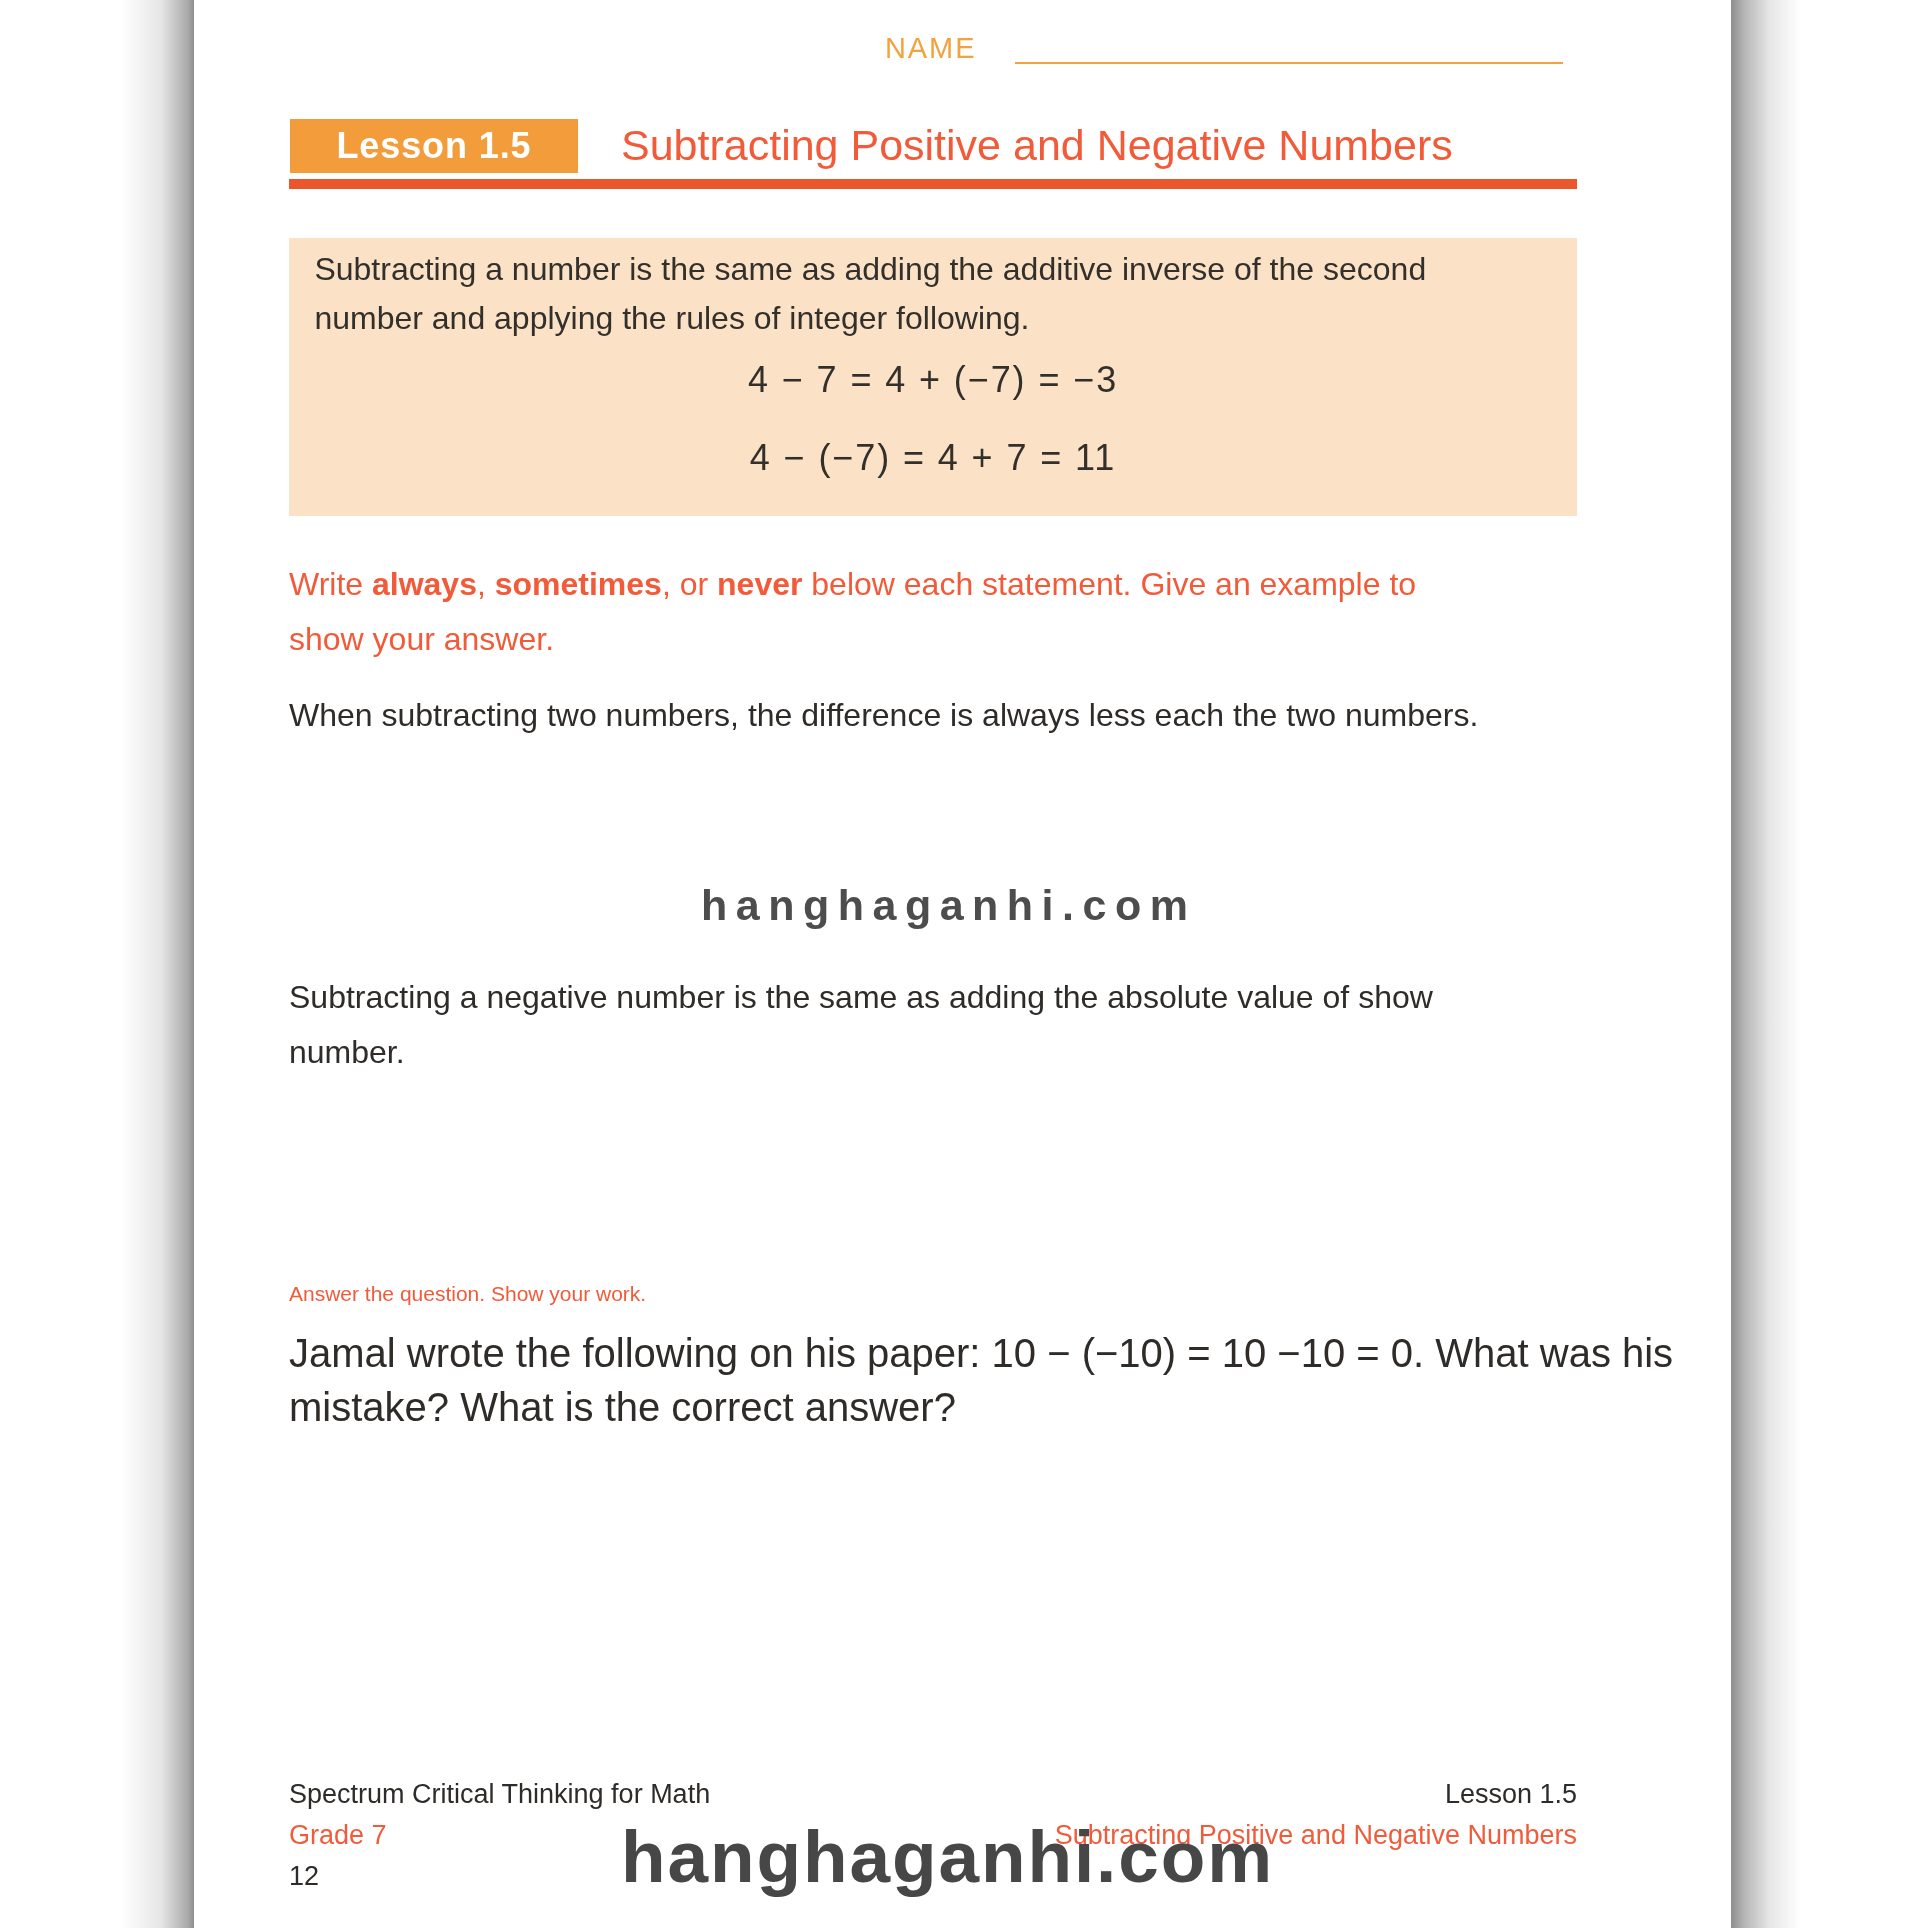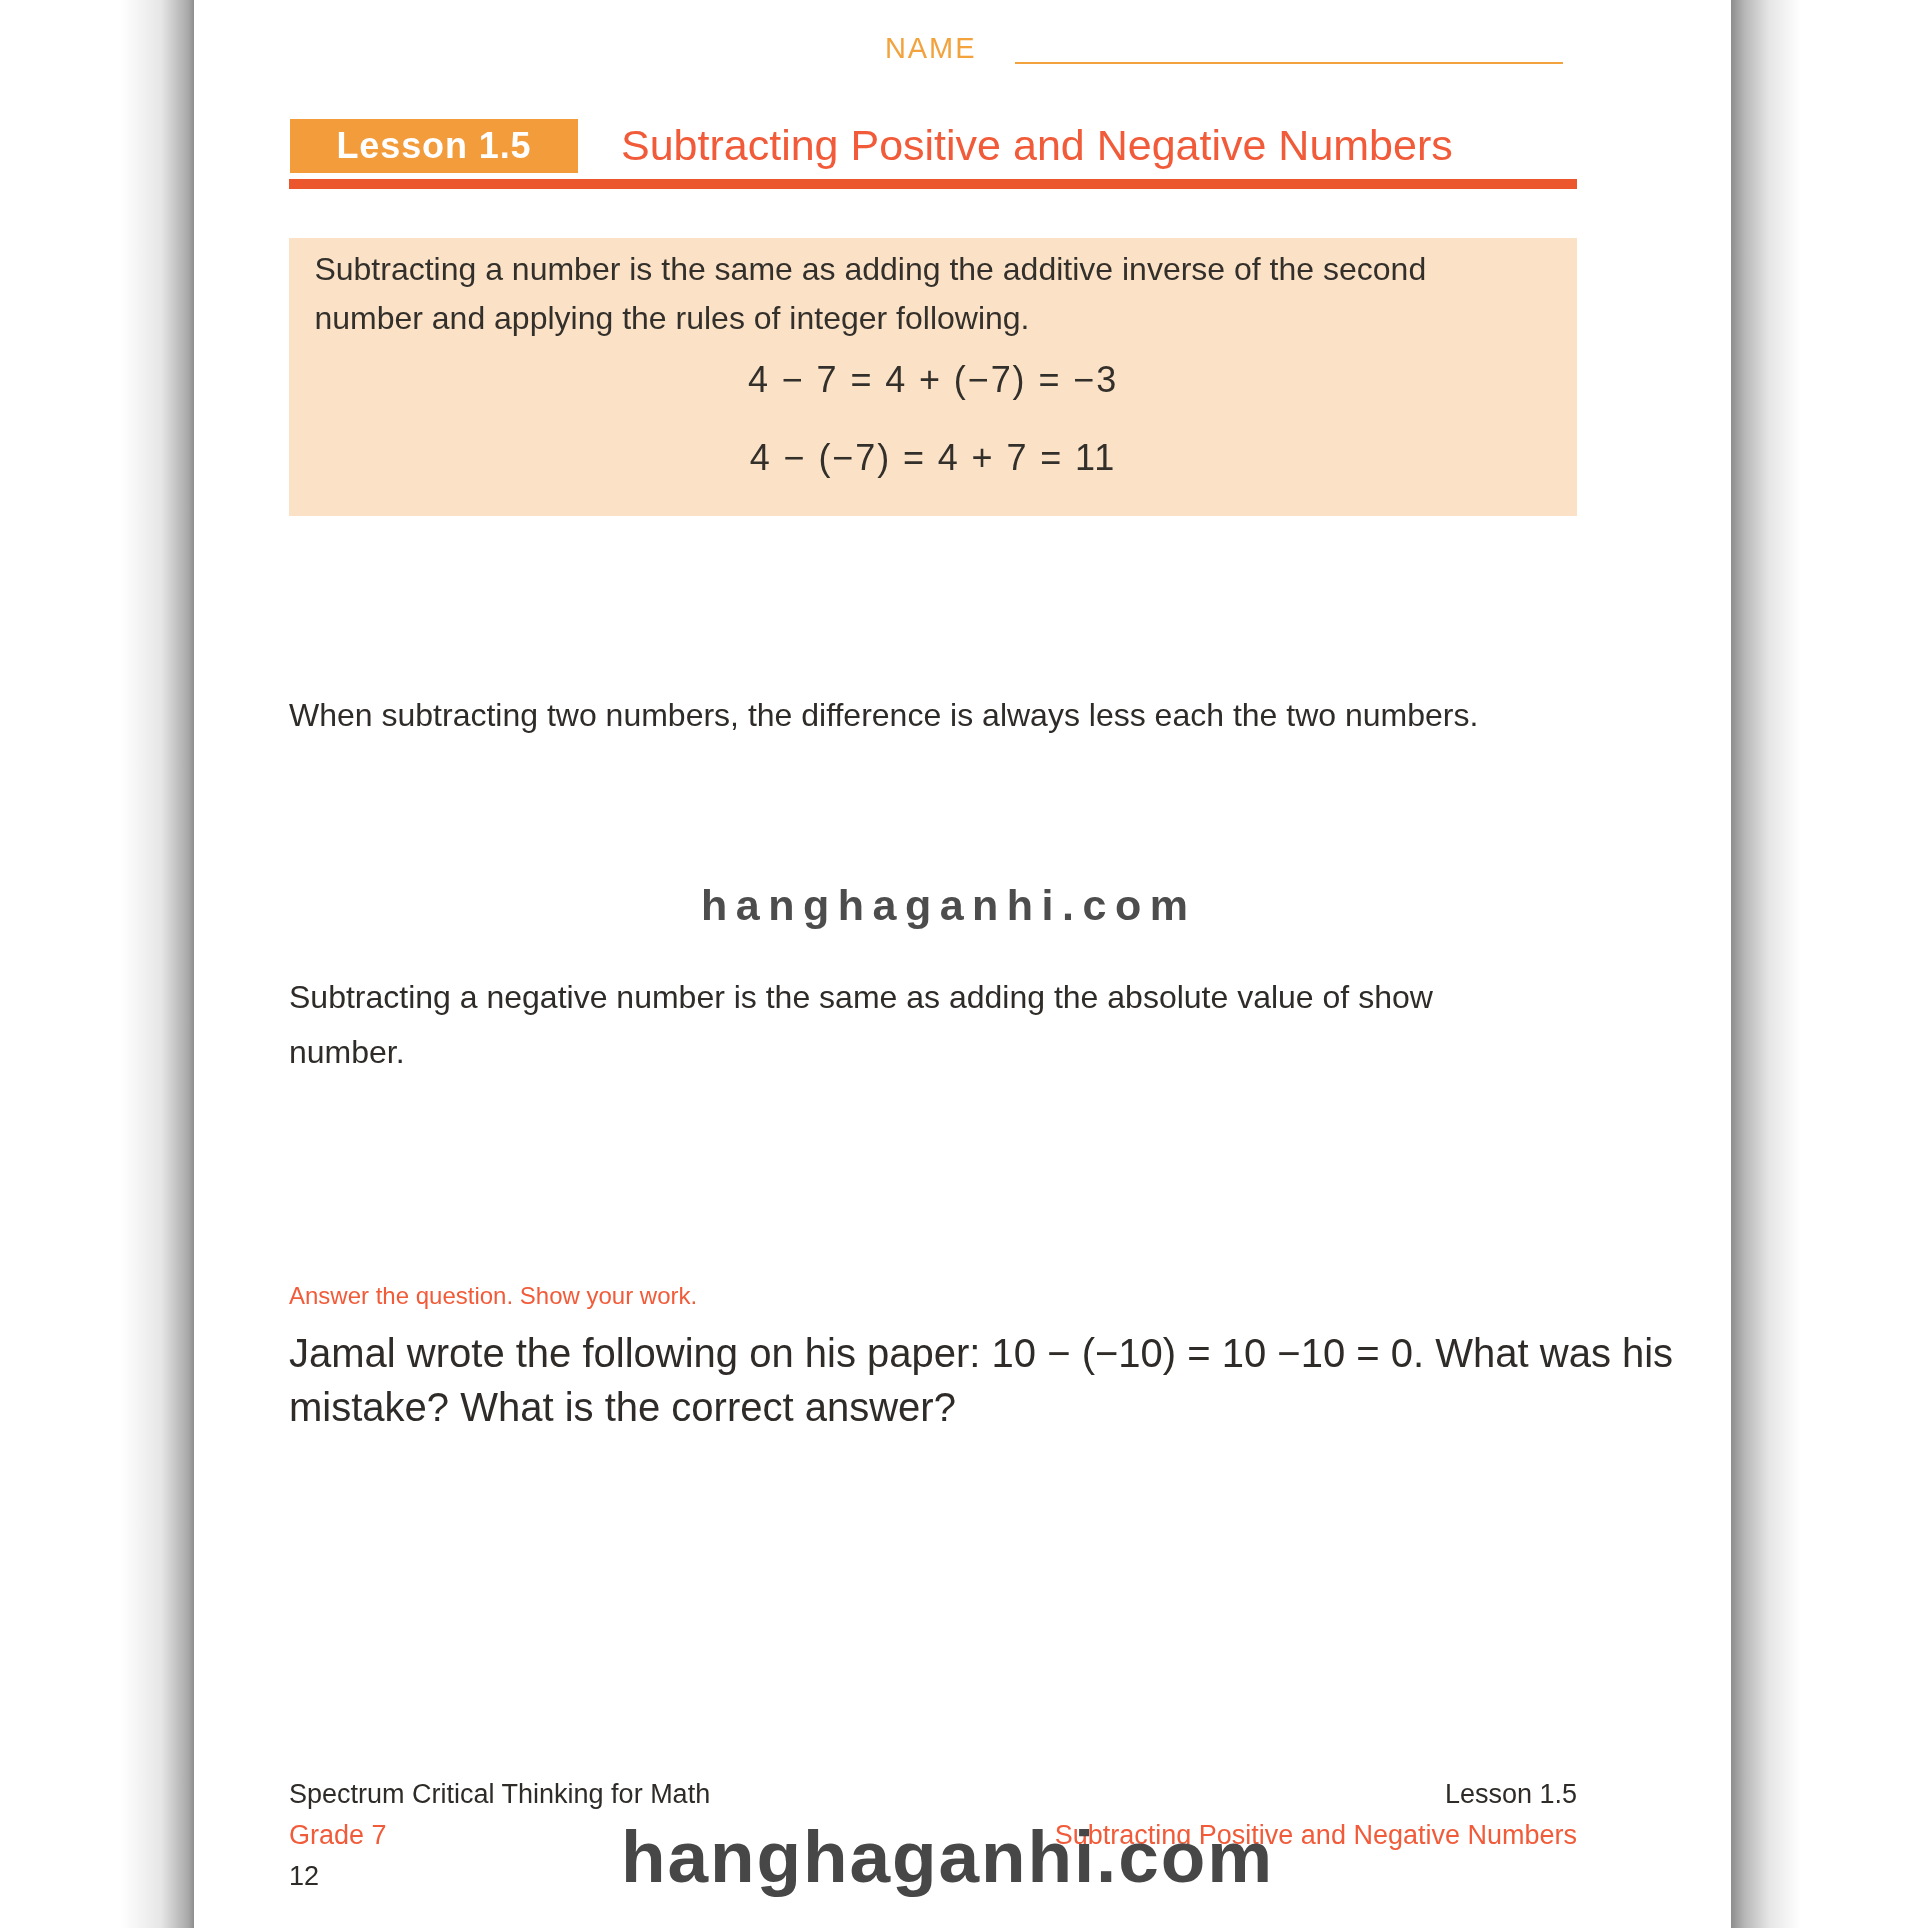--- a/index.html
+++ b/index.html
@@ -57,21 +57,21 @@
     background: #FBE2C6;
   }
   .concept-line1 { position: absolute; left: 25.4px; top: 13px; font-size: 32px; color: #33302C; white-space: nowrap; }
   .concept-line2 { position: absolute; left: 25.4px; top: 62px; font-size: 32px; color: #33302C; white-space: nowrap; }
   .equation { position: absolute; left: 0; width: 100%; text-align: center; font-size: 36px; letter-spacing: 1.9px; color: #33302C; }
   .equation-1 { top: 121px; }
   .equation-2 { top: 199px; }
   
   .directions1 { position: absolute; left: 289px; top: 557px; font-size: 32px; line-height: 55px; color: #F15B39; }
   .directions1 .dline { white-space: nowrap; }
-  .directions2 { position: absolute; left: 289px; top: 1282px; font-size: 24px; color: #F15B39; white-space: nowrap; }
+  .directions2 { position: absolute; left: 289px; top: 1282px; font-size: 21px; color: #F15B39; white-space: nowrap; }
   
   .statement1 { position: absolute; left: 289px; top: 697px; font-size: 32px; white-space: nowrap; color: #2E2B28; }
   .statement2 { position: absolute; left: 289px; top: 970px; font-size: 32px; line-height: 55px; color: #2E2B28; }
   .question   { position: absolute; left: 289px; top: 1326px; font-size: 40px; line-height: 54px; color: #2E2B28; }
   .wrap-line { white-space: nowrap; }
   
   .watermark-center {
     position: absolute; left: 701px; top: 881px;
     font-size: 43px; font-weight: bold; letter-spacing: 8.5px; color: #4D4D4D; z-index: 4;
   }
@@ -103,20 +103,24 @@
   <h1 class="page-title">Subtracting Positive and Negative Numbers</h1>
   <div class="header-rule"></div>
 
   <div class="concept-box">
     <div class="concept-line1">Subtracting a number is the same as adding the additive inverse of the second</div>
     <div class="concept-line2">number and applying the rules of integer following.</div>
     <div class="equation equation-1">4 − 7 = 4 + (−7) = −3</div>
     <div class="equation equation-2">4 − (−7) = 4 + 7 = 11</div>
   </div>
 
+  <div class="directions1">
+    <div class="dline"><span>Write </span><strong>always</strong><span>, </span><strong>sometimes</strong><span>, or </span><strong>never</strong><span> below each statement. Give an example to</span></div>
+    <div class="dline">show your answer.</div>
+  </div>
 
   <div class="statement1">When subtracting two numbers, the difference is always less each the two numbers.</div>
 
   <div class="watermark-center">hanghaganhi.com</div>
 
   <div class="statement2">
     <div class="wrap-line">Subtracting a negative number is the same as adding the absolute value of show</div>
     <div class="wrap-line">number.</div>
   </div>
 

